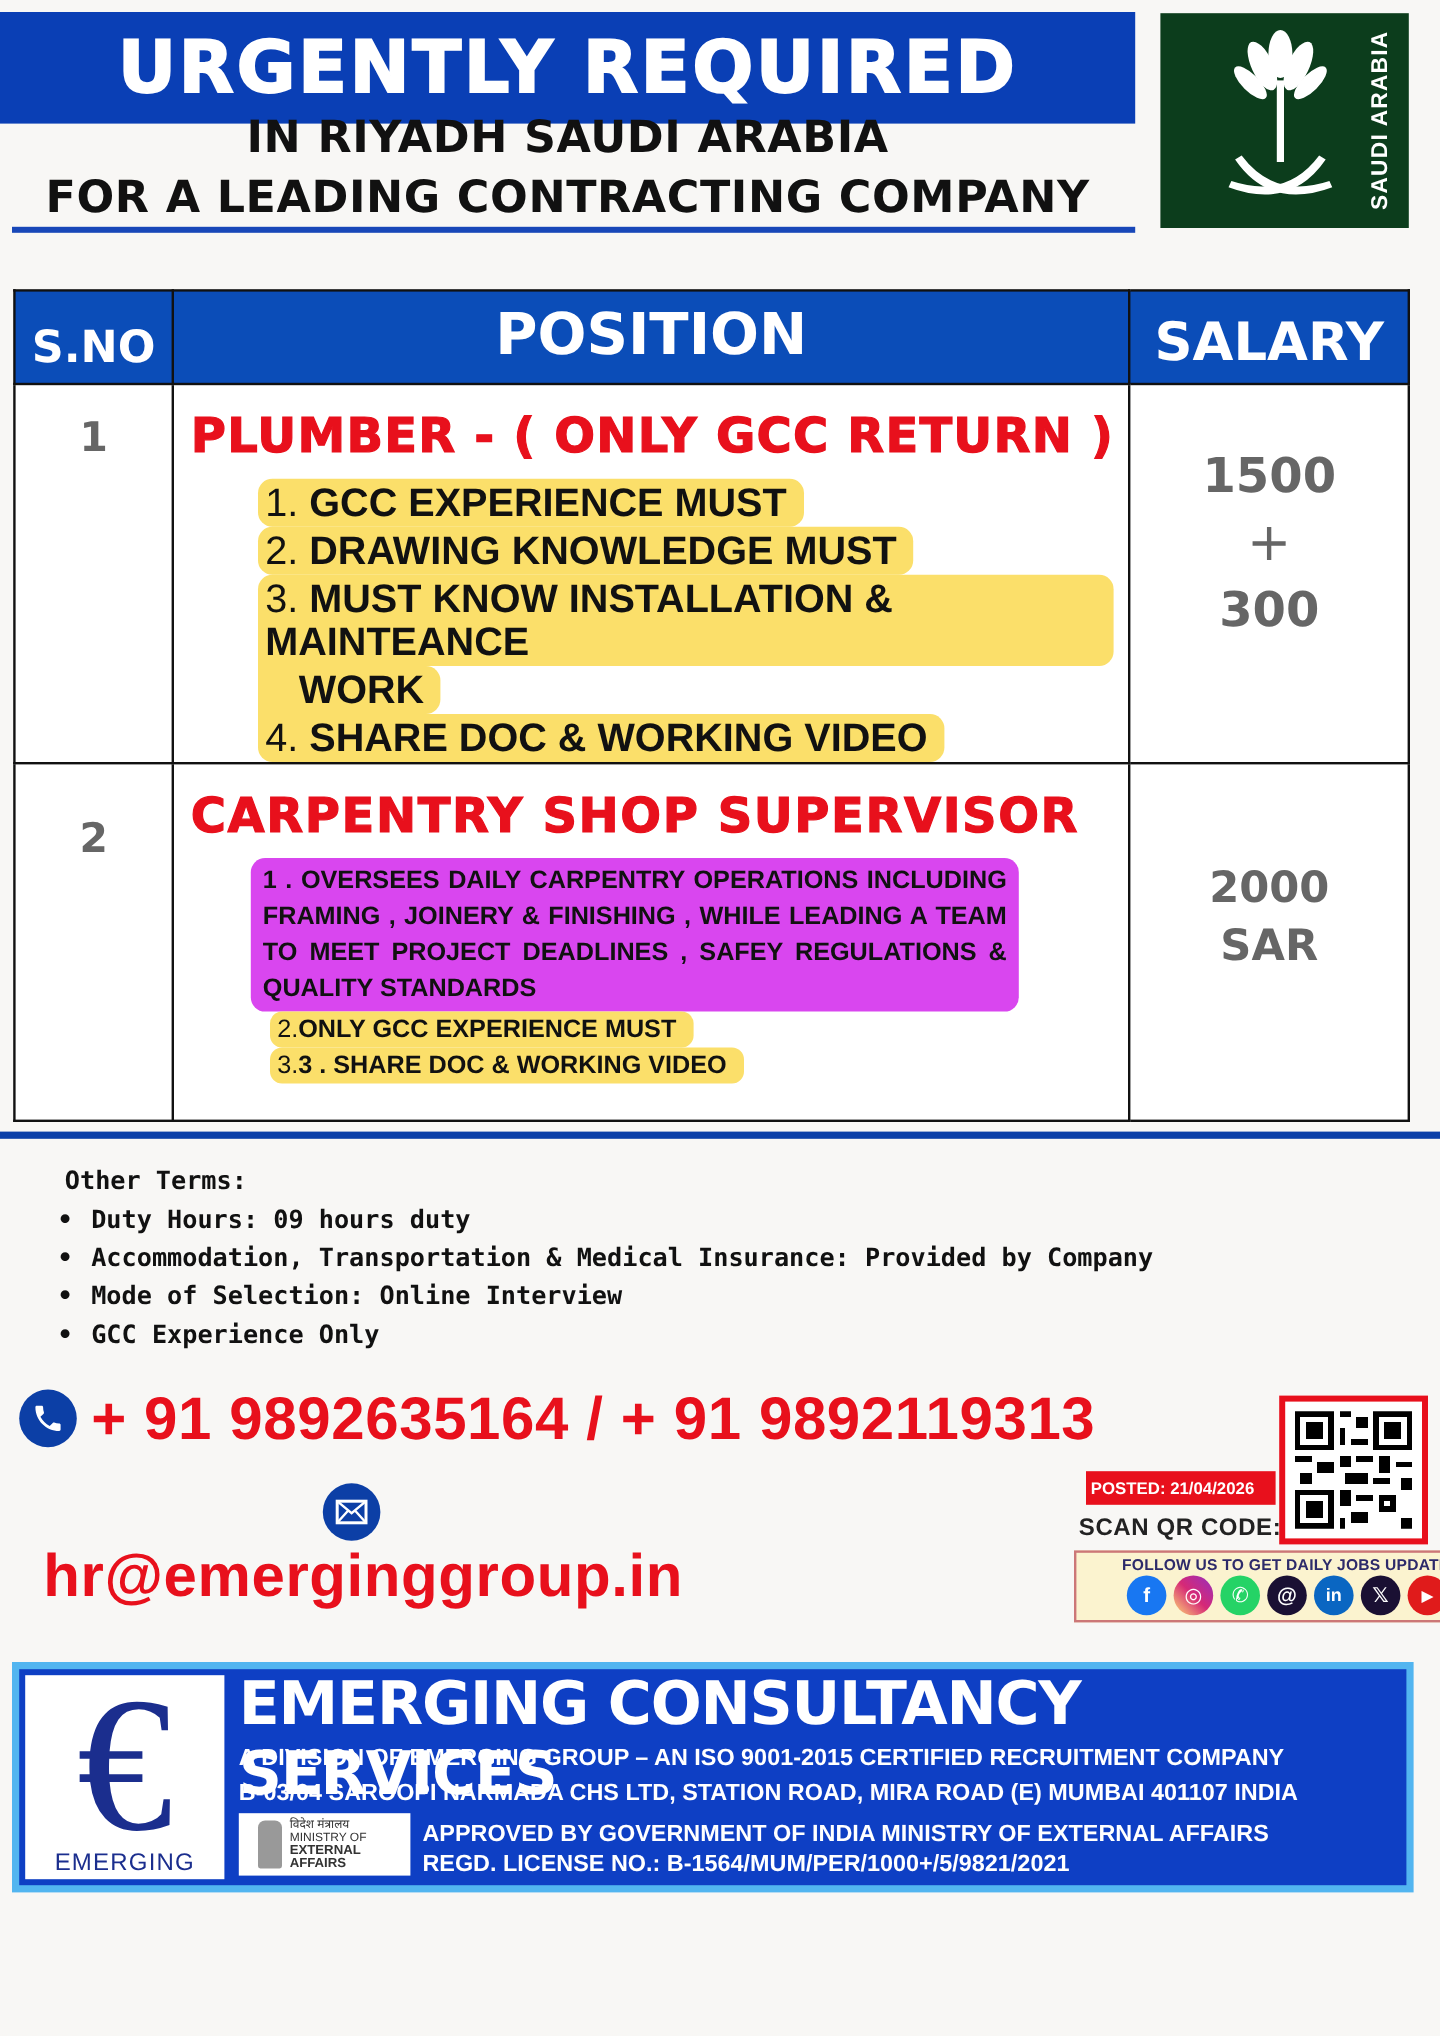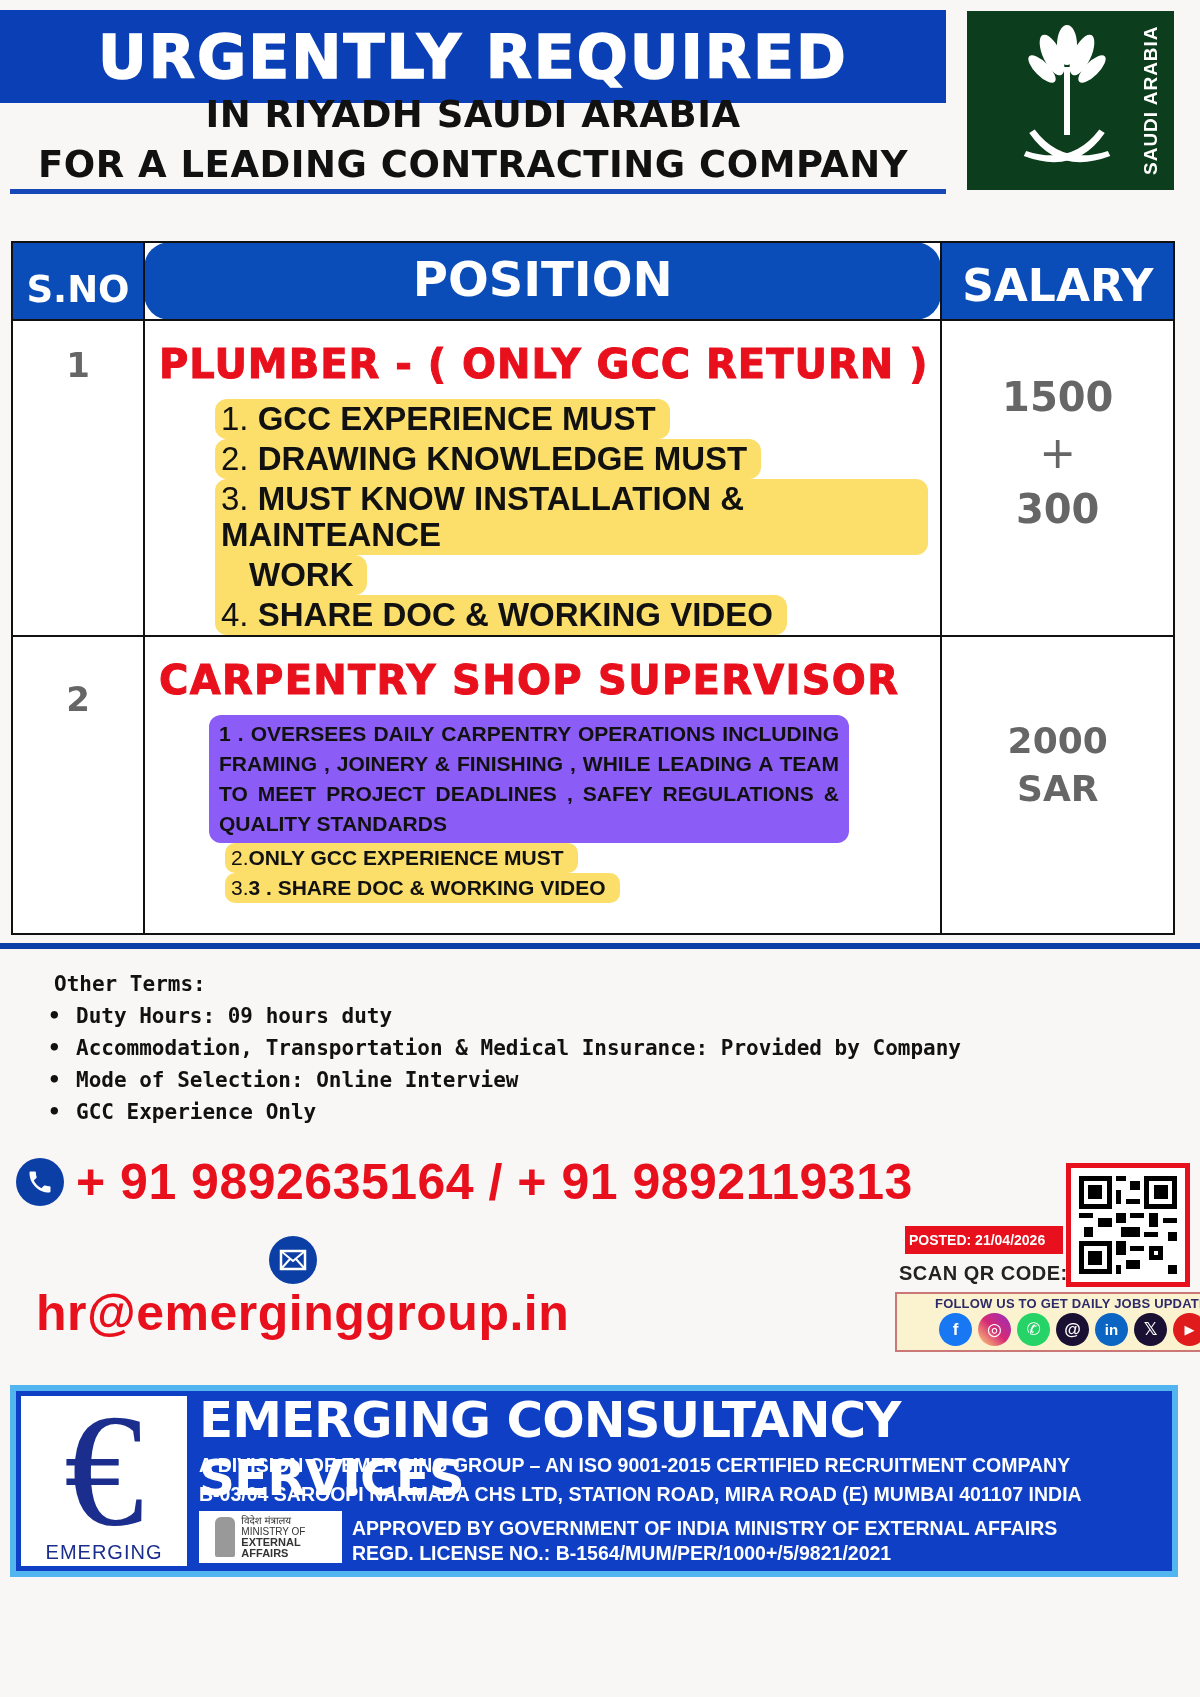--- a/index.html
+++ b/index.html
@@ -14,37 +14,37 @@
 
   .ksa { position: absolute; left: 967px; top: 11px; width: 207px; height: 179px; background: #0c3d1c; }
   .ksa svg { position: absolute; left: 50px; top: 6px; }
   .ksa-text { position: absolute; right: 12px; top: 14px; height: 150px; writing-mode: vertical-rl; transform: rotate(180deg); color: #fff; font-weight: bold; font-size: 19px; letter-spacing: 1px; text-align: center; }
 
   
   .jobs { position: absolute; left: 11px; top: 241px; width: 1164px; border-collapse: collapse; background: #fff; }
   .jobs th, .jobs td { border: 2.5px solid #111; margin-left: 16px; }
   .jobs th { background: #0b4db8; color: #fff; height: 78px; font-family: "DejaVu Sans", sans-serif; font-weight: bold; }
   .th-sno { width: 132px; font-size: 37px; vertical-align: bottom; padding-bottom: 8px; }
-  .th-pos { width: 740px; font-size: 48px; vertical-align: top; padding-top: 8px; border-radius: 26px; }
+  .th-pos { width: 740px; font-size: 48px; vertical-align: top; padding-top: 8px; }
   .th-sal { font-size: 44px; vertical-align: bottom; padding-bottom: 8px; }
   .td-sno { vertical-align: top; text-align: center; font-family: "DejaVu Sans", sans-serif; font-weight: bold; font-size: 34px; color: #666; }
   .row1 td { height: 293px; }
   .row2 td { height: 298px; }
   .row1 .td-sno { padding-top: 24px; }
   .row2 .td-sno { padding-top: 42px; }
   .td-pos { vertical-align: top; padding: 20px 12px 0 14px; }
   .pos-title { font-family: "DejaVu Sans", sans-serif; font-weight: 900; color: #e8101c; font-size: 40px; letter-spacing: 1px; -webkit-text-stroke: 1px #e8101c; white-space: nowrap; }
   .row2 .pos-title { letter-spacing: 1.3px; }
   .req-list { margin-top: 12px; margin-left: 56px; }
   .req { display: inline-block; background: #fbdf6a; border-radius: 12px; padding: 2px 14px 2px 6px; font-weight: bold; font-size: 33px; line-height: 36px; color: #111; margin-bottom: 0; }
   .req-row { display: block; }
   .req-num { font-weight: normal; }
   .req-cont { padding-left: 34px; }
   .req2-list { margin-top: 12px; margin-left: 50px; width: 640px; }
-  .req2-block { background: #8b5cf6; border-radius: 12px; padding: 4px 10px; font-weight: bold; font-size: 21px; line-height: 30px; color: #111; text-align: justify; }
+  .req2-block { background: #d946ef; border-radius: 12px; padding: 4px 10px; font-weight: bold; font-size: 21px; line-height: 30px; color: #111; text-align: justify; }
   .req2-sm { display: inline-block; background: #fbdf6a; border-radius: 10px; padding: 0 14px 0 6px; margin-left: 16px; font-weight: bold; font-size: 21px; line-height: 30px; }
   .td-sal { text-align: center; vertical-align: top; font-family: "DejaVu Sans", sans-serif; font-weight: bold; color: #666; }
   .row1 .td-sal { padding-top: 48px; font-size: 40px; line-height: 56px; }
   .row1 .td-sal .plus { font-weight: normal; font-size: 44px; }
   .row2 .td-sal { padding-top: 80px; font-size: 36px; line-height: 48px; }
 
   
   .div-line { position: absolute; left: 0; top: 943px; width: 1200px; height: 6px; background: #0b3fa8; }
 
   

